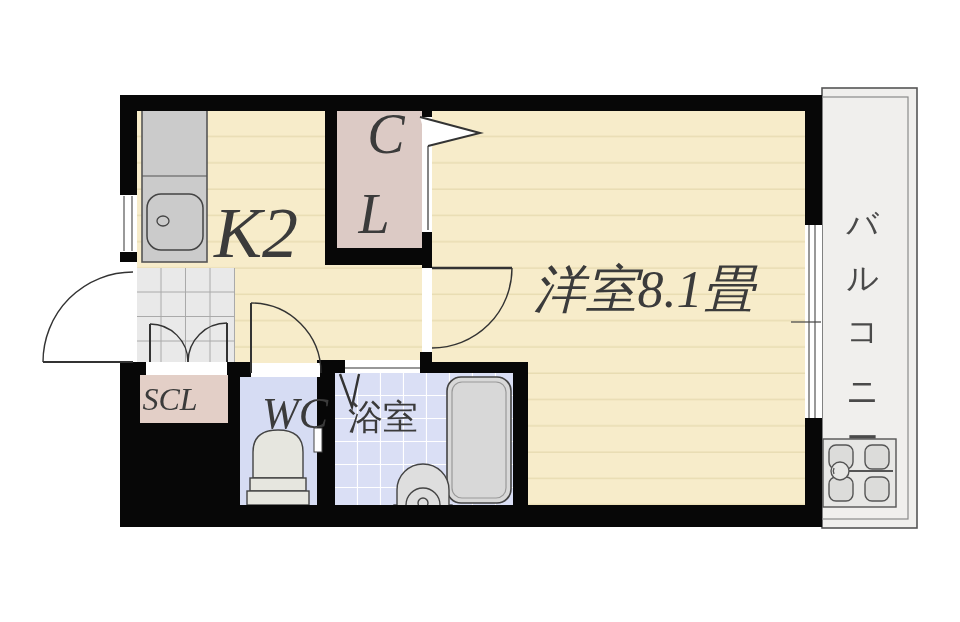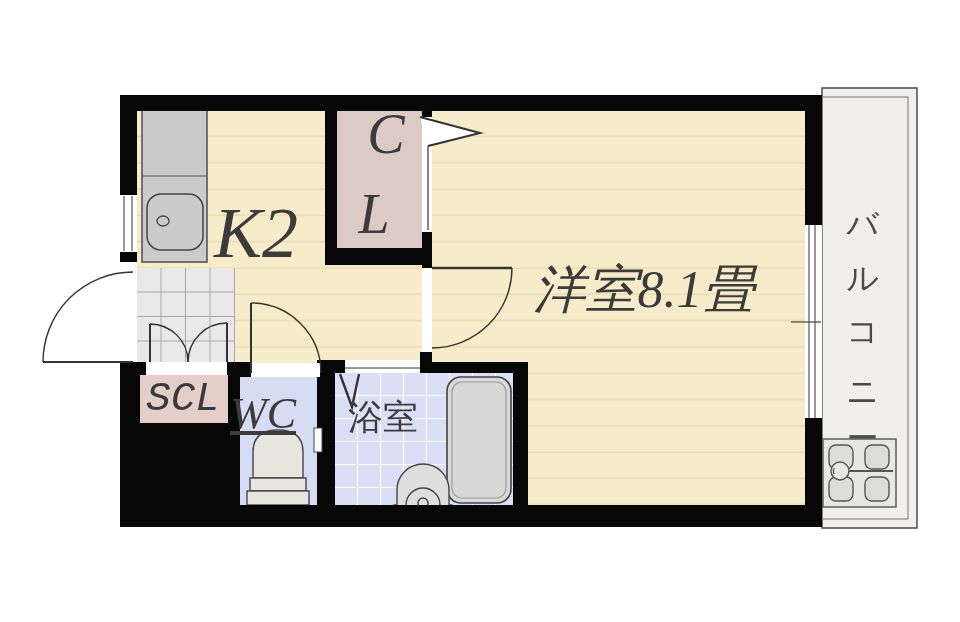--- a/index.html
+++ b/index.html
@@ -7,22 +7,22 @@
          font-family:"Liberation Serif","DejaVu Serif",serif;}
   #plan-svg{position:absolute;left:0;top:0;}
   .room-label{position:absolute;transform:translate(-50%,-50%);
     font-style:italic;color:#3b3b3b;white-space:nowrap;line-height:1;}
   .lbl-k2{left:256px;top:233px;font-size:72px;}
   .lbl-cl{left:379px;top:174px;font-size:56px;display:flex;flex-direction:column;
           align-items:center;gap:24px;}
   .lbl-cl .c-line{margin-left:14px;}
   .lbl-cl .l-line{margin-left:-10px;}
   .lbl-main{left:644px;top:290px;font-size:52px;}
-  .lbl-scl{left:183px;top:399px;font-size:41px;font-family:Liberation Mono, monospace;}
-  .lbl-wc{left:263px;top:414px;font-size:44px;text-decoration:underline;}
+  .lbl-scl{left:170px;top:399px;font-size:32px;}
+  .lbl-wc{left:295px;top:414px;font-size:44px;}
   .lbl-bath{left:383px;top:417px;font-size:35px;font-style:normal;}
   .lbl-balcony{position:absolute;left:846px;top:188px;width:34px;height:310px;
     writing-mode:vertical-rl;text-orientation:mixed;font-size:32px;letter-spacing:22px;
     font-style:normal;color:#4a4a4a;line-height:34px;}
 </style>
 </head>
 <body>
 
 <div id="stage">
 

